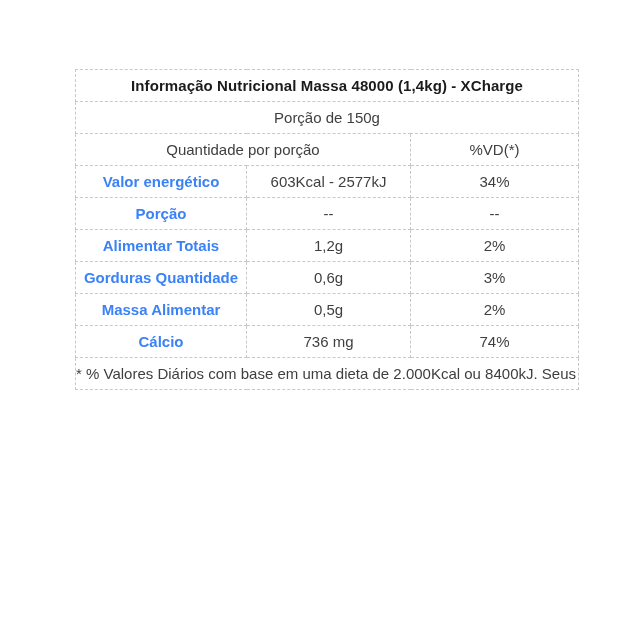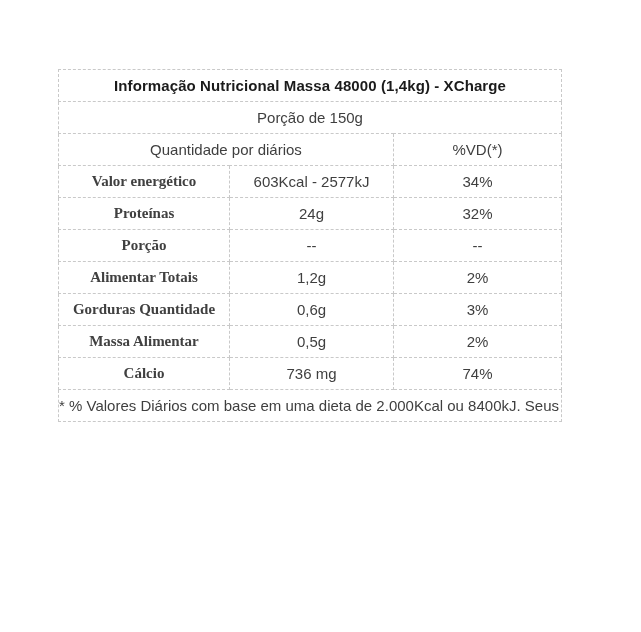--- a/index.html
+++ b/index.html
@@ -8,21 +8,21 @@
     background: #ffffff;
   }
   body {
     width: 641px;
     height: 632px;
     position: relative;
     font-family: "Liberation Sans", "DejaVu Sans", sans-serif;
   }
   table.nutrition {
     position: absolute;
-    left: 58px;
+    left: 75px;
     top: 69px;
     width: 503px;
     border-collapse: collapse;
     table-layout: fixed;
     color: #3f3f3f;
   }
   table.nutrition td {
     border: 1px dashed #c9c9c9;
     font-size: 15px;
     text-align: center;
@@ -35,22 +35,21 @@
   td.title-cell {
     height: 60px;
     font-weight: bold;
     color: #1b1b1b;
     letter-spacing: 0.1px;
   }
   td.label-cell {
     text-align: left;
     padding-left: 9px;
     font-weight: bold;
-    color: #404040;
-    font-family: Liberation Serif, serif;
+    color: #3b82f6;
   }
   td.footnote-cell {
     height: auto;
     text-align: justify;
     white-space: normal;
     padding: 11px 13px 13px 13px;
     font-size: 14px;
     line-height: 23px;
     color: #3f3f3f;
   }
@@ -68,33 +67,28 @@
       <col class="c3">
   </colgroup>
   <tbody>
     <tr>
       <td class="title-cell" colspan="3">Informação Nutricional Massa 48000 (1,4kg) - XCharge</td>
     </tr>
     <tr>
       <td colspan="3">Porção de 150g</td>
     </tr>
     <tr>
-      <td colspan="2">Quantidade por diários</td>
+      <td colspan="2">Quantidade por porção</td>
       <td>%VD(*)</td>
     </tr>
 
     <tr>
       <td class="label-cell">Valor energético</td>
       <td>603Kcal - 2577kJ</td>
       <td>34%</td>
-    </tr>
-    <tr>
-      <td class="label-cell">Proteínas</td>
-      <td>24g</td>
-      <td>32%</td>
     </tr>
     <tr>
       <td class="label-cell">Porção</td>
       <td>--</td>
       <td>--</td>
     </tr>
     <tr>
       <td class="label-cell">Alimentar Totais</td>
       <td>1,2g</td>
       <td>2%</td>

